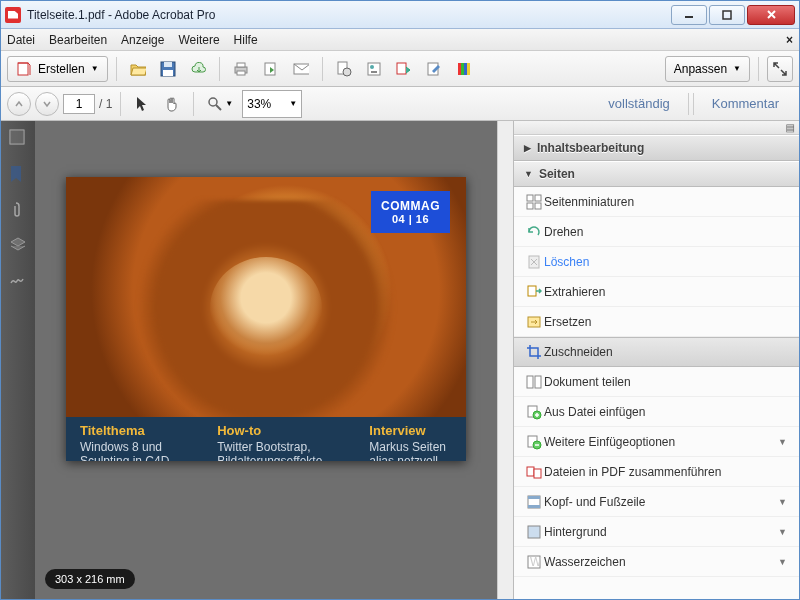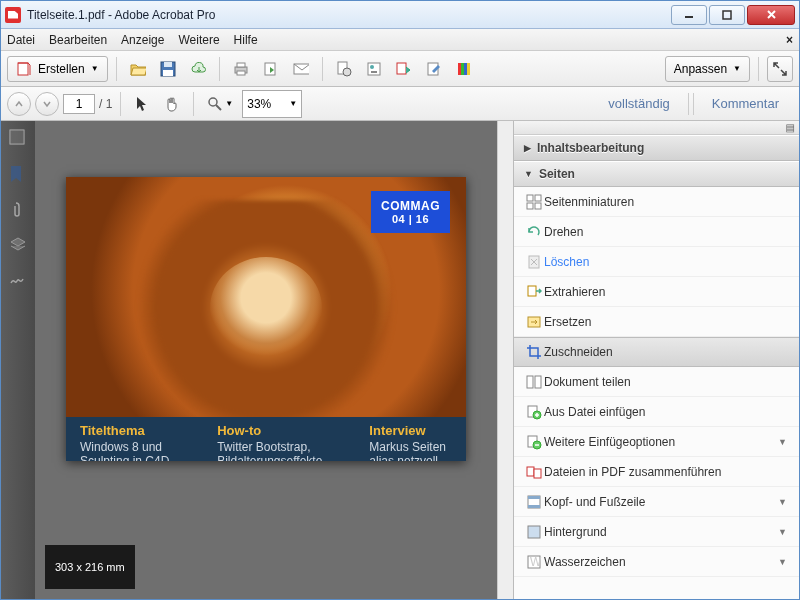--- a/index.html
+++ b/index.html
@@ -32,21 +32,21 @@
 .docarea{flex:1;background:#6f6f6f;position:relative;display:flex;align-items:flex-start;justify-content:center;padding:56px 16px 0}
 .page{width:400px;height:284px;background:#fff;box-shadow:0 2px 10px rgba(0,0,0,.6);position:relative;overflow:hidden}
 .lion{position:absolute;inset:0;background:radial-gradient(circle at 55% 40%,#f6c878 0 12%,#e89b3a 18% 28%,#b85a1a 38% 55%,#7a360c 70% 100%)}
 .lion::before{content:"";position:absolute;left:18%;top:8%;width:64%;height:84%;background:radial-gradient(circle at 50% 45%,#d27a2c 0 20%,#9c4a12 35% 60%,transparent 70%);filter:blur(2px)}
 .lion::after{content:"";position:absolute;left:36%;top:28%;width:28%;height:36%;background:radial-gradient(circle at 50% 40%,#f6d9a8 0 30%,#c88240 55%,transparent 70%);border-radius:50% 50% 45% 45%}
 .mag-badge{position:absolute;right:16px;top:14px;background:#1d4ed8;color:#fff;padding:8px 10px;text-align:center;font-size:10px;font-weight:700;letter-spacing:.5px}
 .mag-badge .line2{font-size:11px}
 .footer{position:absolute;left:0;right:0;bottom:0;height:44px;background:#1c3a56;display:flex;color:#fff;padding:6px 14px;gap:40px}
 .footer .col .h{color:#f2b93a;font-size:13px;font-weight:700;margin-bottom:2px}
 .footer .col .t{font-size:12px;color:#cfd8e2}
-.sizebadge{position:absolute;left:10px;bottom:10px;background:#1a1a1a;color:#fff;padding:16px 10px;border-radius:0;font-size:11px}
+.sizebadge{position:absolute;left:10px;bottom:10px;background:#1a1a1a;color:#fff;padding:4px 10px;border-radius:10px;font-size:11px}
 .vscroll{width:16px;background:#eee;border-left:1px solid #ccc}
 .rightpanel{width:286px;background:#f2f2f2;border-left:1px solid #bbb;display:flex;flex-direction:column}
 .rp-head{height:14px;background:linear-gradient(#f4f4f4,#e4e4e4);border-bottom:1px solid #ccc;display:flex;justify-content:flex-end;align-items:center;padding-right:4px;font-size:10px;color:#666}
 .acc-head{height:26px;background:linear-gradient(#f0f0f0,#d8d8d8);border-top:1px solid #fff;border-bottom:1px solid #bbb;display:flex;align-items:center;padding:0 10px;gap:6px;font-weight:700;color:#444;text-shadow:0 1px #fff}
 .acc-head.collapsed{background:linear-gradient(#eaeaea,#d2d2d2)}
 .tool-list{flex:1;overflow:hidden;background:#fbfbfb}
 .tool-item{height:30px;display:flex;align-items:center;padding:0 12px;gap:2px;border-bottom:1px solid #eee;color:#333}
 .tool-item.disabled{color:#3b82f6}
 .tool-item.selected{background:linear-gradient(#e8e8e8,#d4d4d4);border:1px solid #bcbcbc;border-left:none;border-right:none}
 .tool-item .chev{margin-left:auto;color:#777;font-size:9px}

